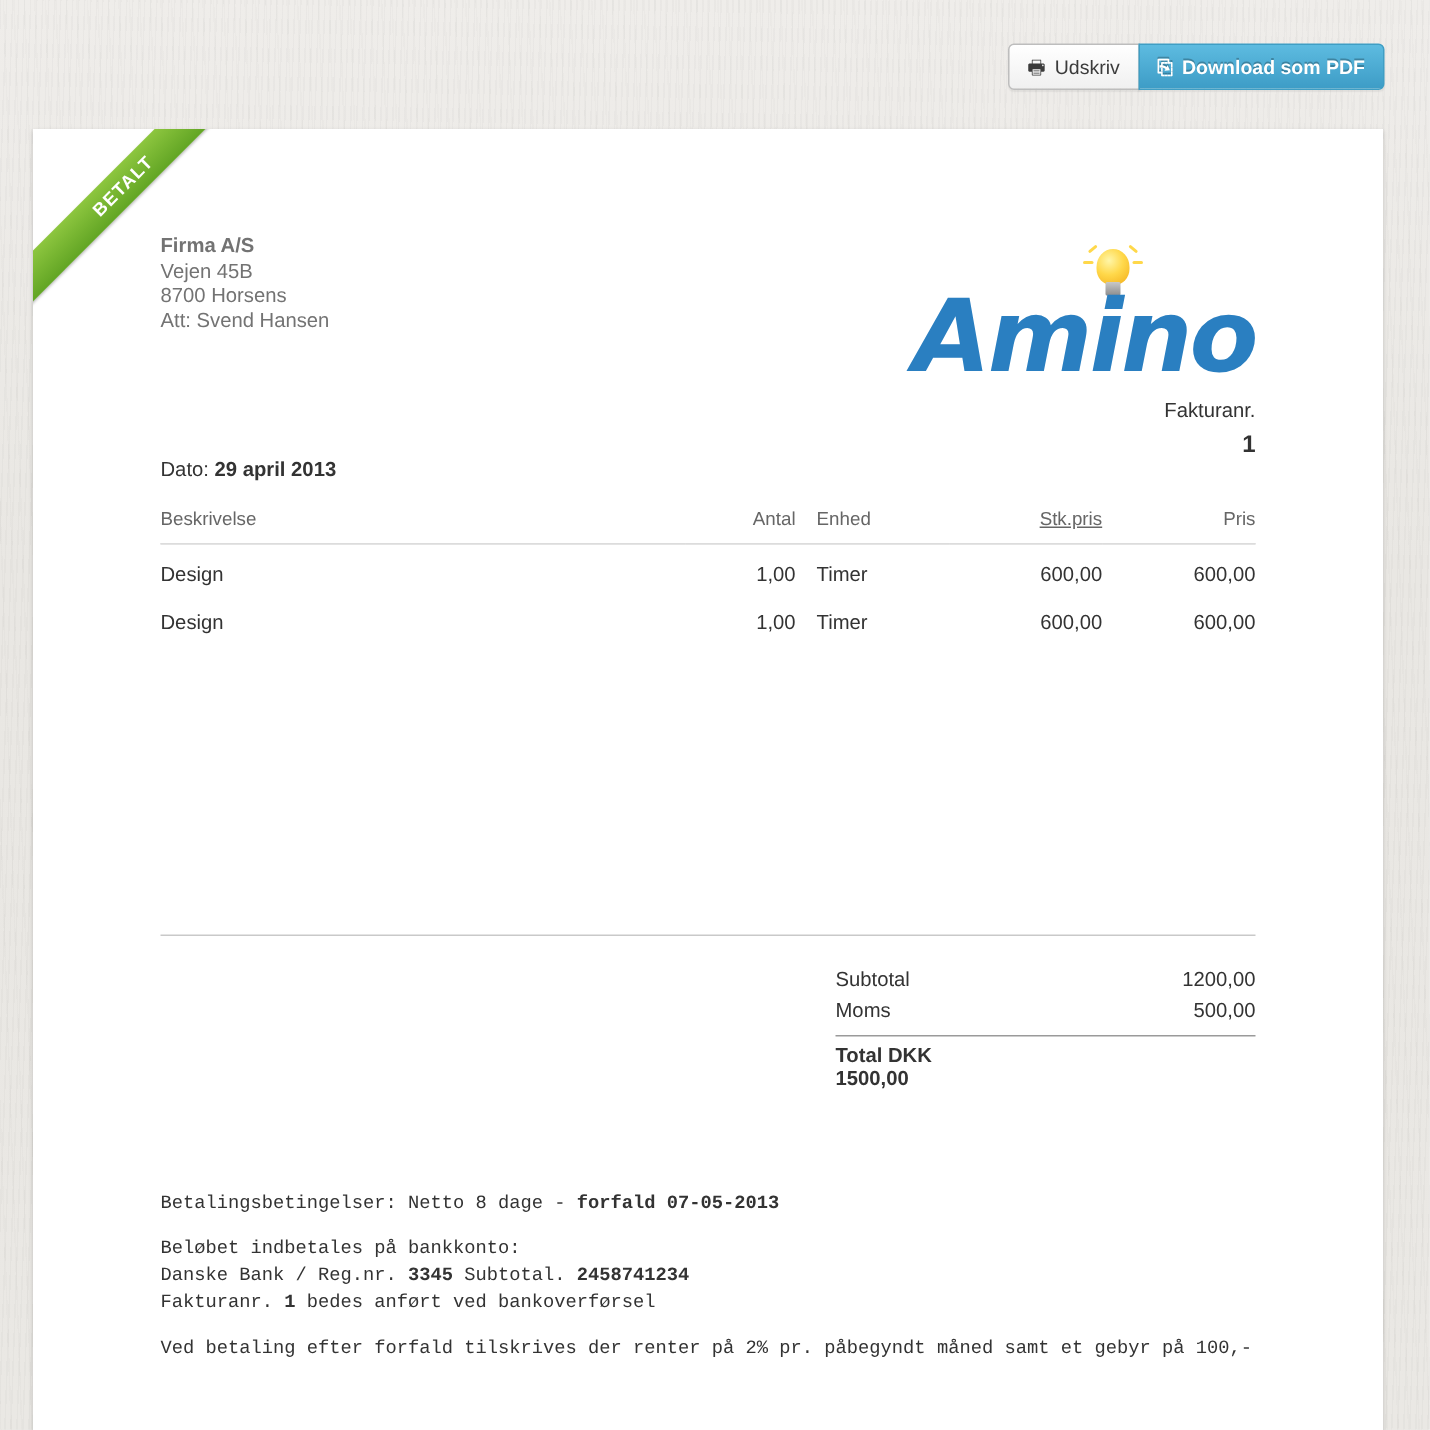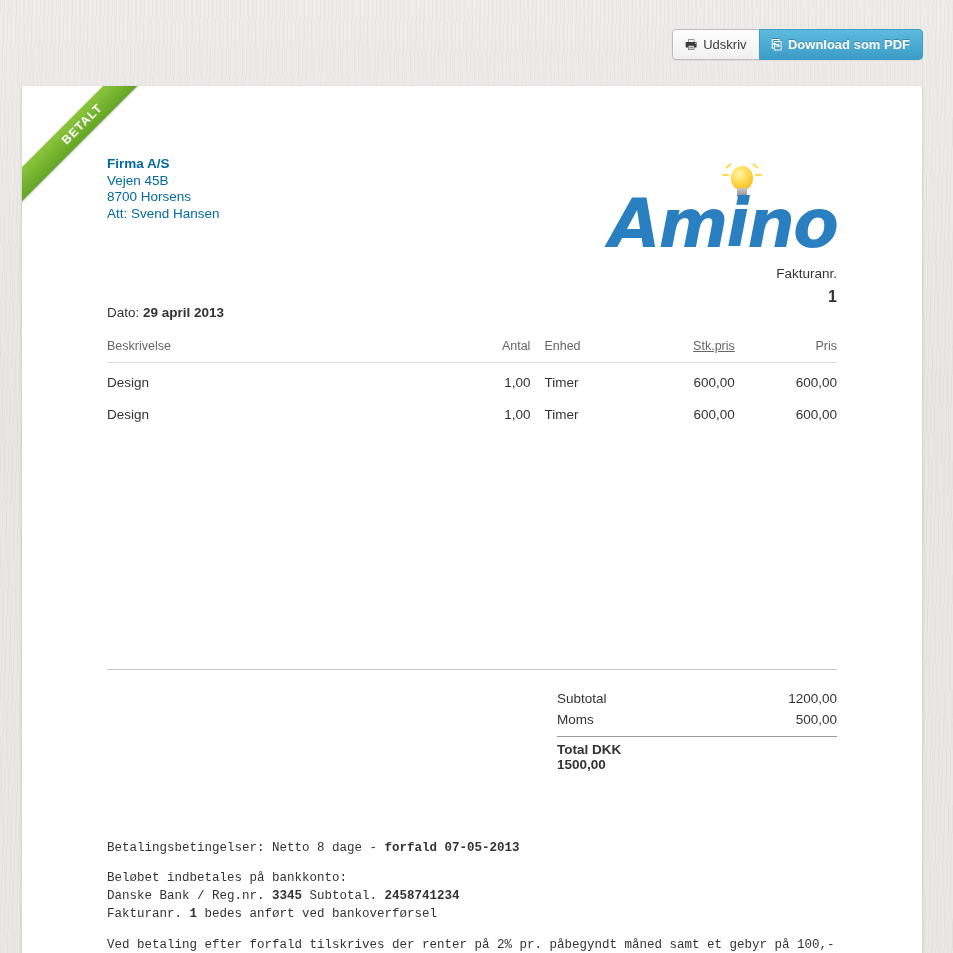--- a/index.html
+++ b/index.html
@@ -86,21 +86,21 @@
     font-size: 12px;
     font-weight: bold;
     letter-spacing: 1px;
     padding: 5px 0;
     box-shadow: 0 1px 2px rgba(0,0,0,0.25);
   }
   .inner { padding: 0 85px 0 85px; position: relative; height: 100%; }
 
   
   .hdr { position: relative; padding-top: 70px; height: 180px; }
-  .addr { font-size: 13.5px; color: #0369a1; line-height: 1.23; }
+  .addr { font-size: 13.5px; color: #737373; line-height: 1.23; }
   .addr .b { font-weight: bold; }
 
   .logo {
     position: absolute;
     right: 0; top: 80px;
     width: 260px; height: 90px;
   }
   .logo-text {
     position: absolute;
     right: 0; bottom: -2px;
@@ -174,21 +174,20 @@
   .col-stk { width: 14%; text-decoration: underline; }
   .col-pris { width: 14%; }
 
   .spacer { height: 196px; }
 
   .totals-wrap {
     border-top: 1px solid #c9c9c9;
     padding-top: 18px;
     display: flex;
     justify-content: flex-end;
-    margin-top: 46px;
   }
   .totals { width: 280px; font-size: 13.5px; color: #333; }
   .totals .row { display: flex; justify-content: space-between; padding: 3px 0; }
   .totals .row.total {
     font-weight: bold;
     border-top: 1px solid #9a9a9a;
     margin-top: 6px;
     padding-top: 5px;
     flex-direction: column;
   }

